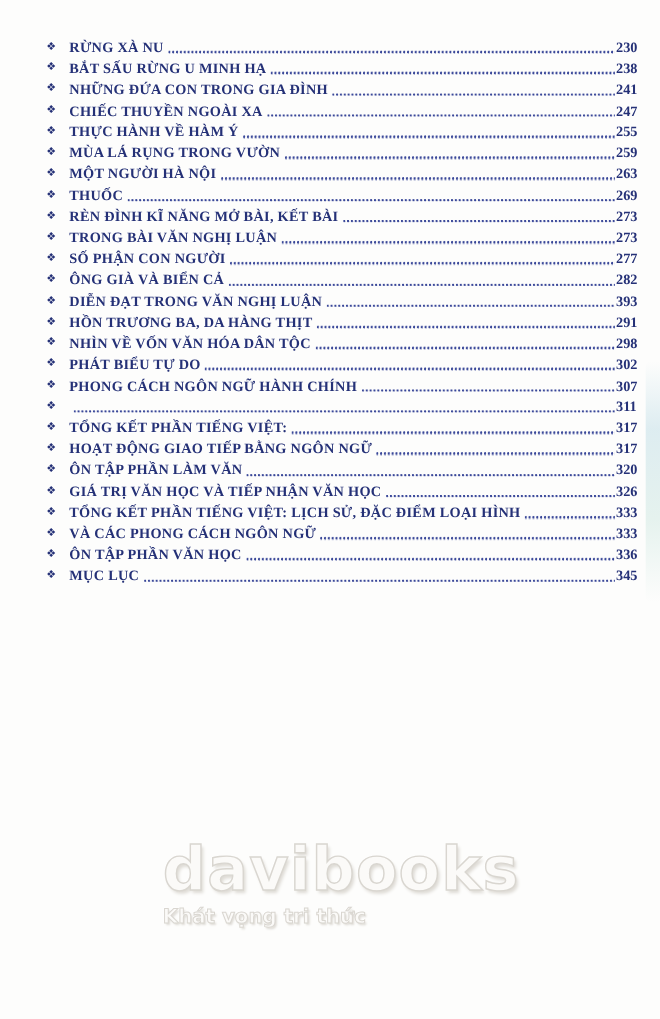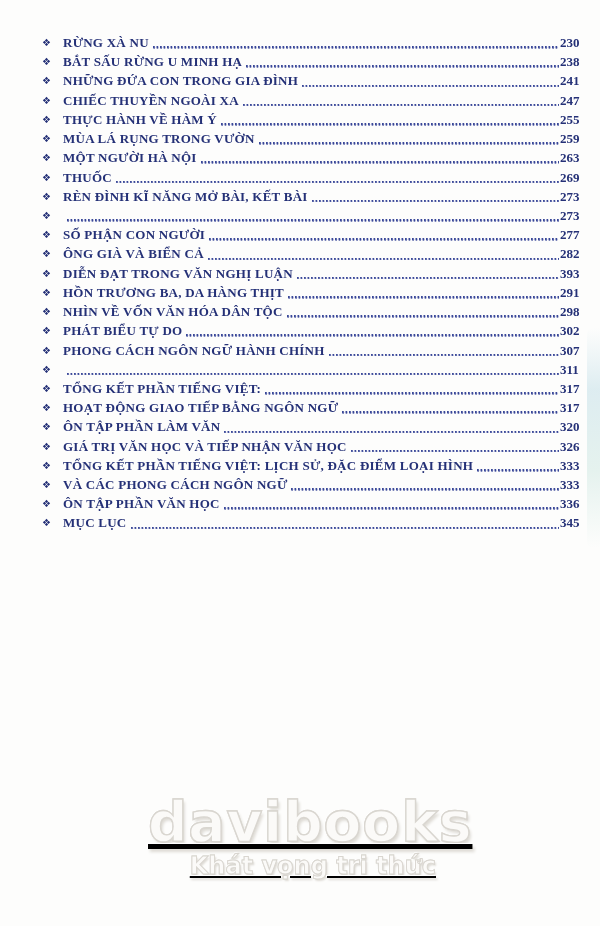--- a/index.html
+++ b/index.html
@@ -61,42 +61,40 @@
     text-align:left;
     font-weight:bold;
     font-size:13px;
     line-height:19.5px;
     color:var(--ink);
     white-space:nowrap;
   }
   
   .watermark{
     position:absolute;
-    left:148px; top:792px;
+    left:148px; top:760px;
     width:288px;
     pointer-events:none;
-    text-decoration:underline;
   }
   .wm-brand{
     font-family:"DejaVu Sans",sans-serif;
     font-weight:bold;
     font-size:55px;
     line-height:60px;
     letter-spacing:1px;
     color:var(--wm-fill);
     -webkit-text-stroke:1.3px var(--wm-stroke);
     text-shadow:2px 3px 3px #dedbd5, -1px -1px 0 #ffffff;
     white-space:nowrap;
   }
   .wm-tagline{
     font-family:"DejaVu Sans",sans-serif;
     font-weight:bold;
-    font-size:24px;
+    font-size:18px;
     line-height:26px;
-    text-align:right;
     margin-top:1px;
     color:var(--wm-fill);
     -webkit-text-stroke:0.9px var(--wm-stroke);
     text-shadow:1.5px 2px 2px #dedbd5, -1px -1px 0 #ffffff;
     white-space:nowrap;
   }
   
   .folio{
     position:absolute;
     left:44px; top:932px;
@@ -183,20 +181,21 @@
 
   <div class="row">
     <span class="bullet">❖</span>
     <span class="title">RÈN ĐÌNH KĨ NĂNG MỞ BÀI, KẾT BÀI</span>
     <span class="leader"></span>
     <span class="pagenum">273</span>
   </div>
 
   <div class="row">
     <span class="bullet">❖</span>
+    <span class="title">TRONG BÀI VĂN NGHỊ LUẬN</span>
     <span class="leader"></span>
     <span class="pagenum">273</span>
   </div>
 
   <div class="row">
     <span class="bullet">❖</span>
     <span class="title">SỐ PHẬN CON NGƯỜI</span>
     <span class="leader"></span>
     <span class="pagenum">277</span>
   </div>

